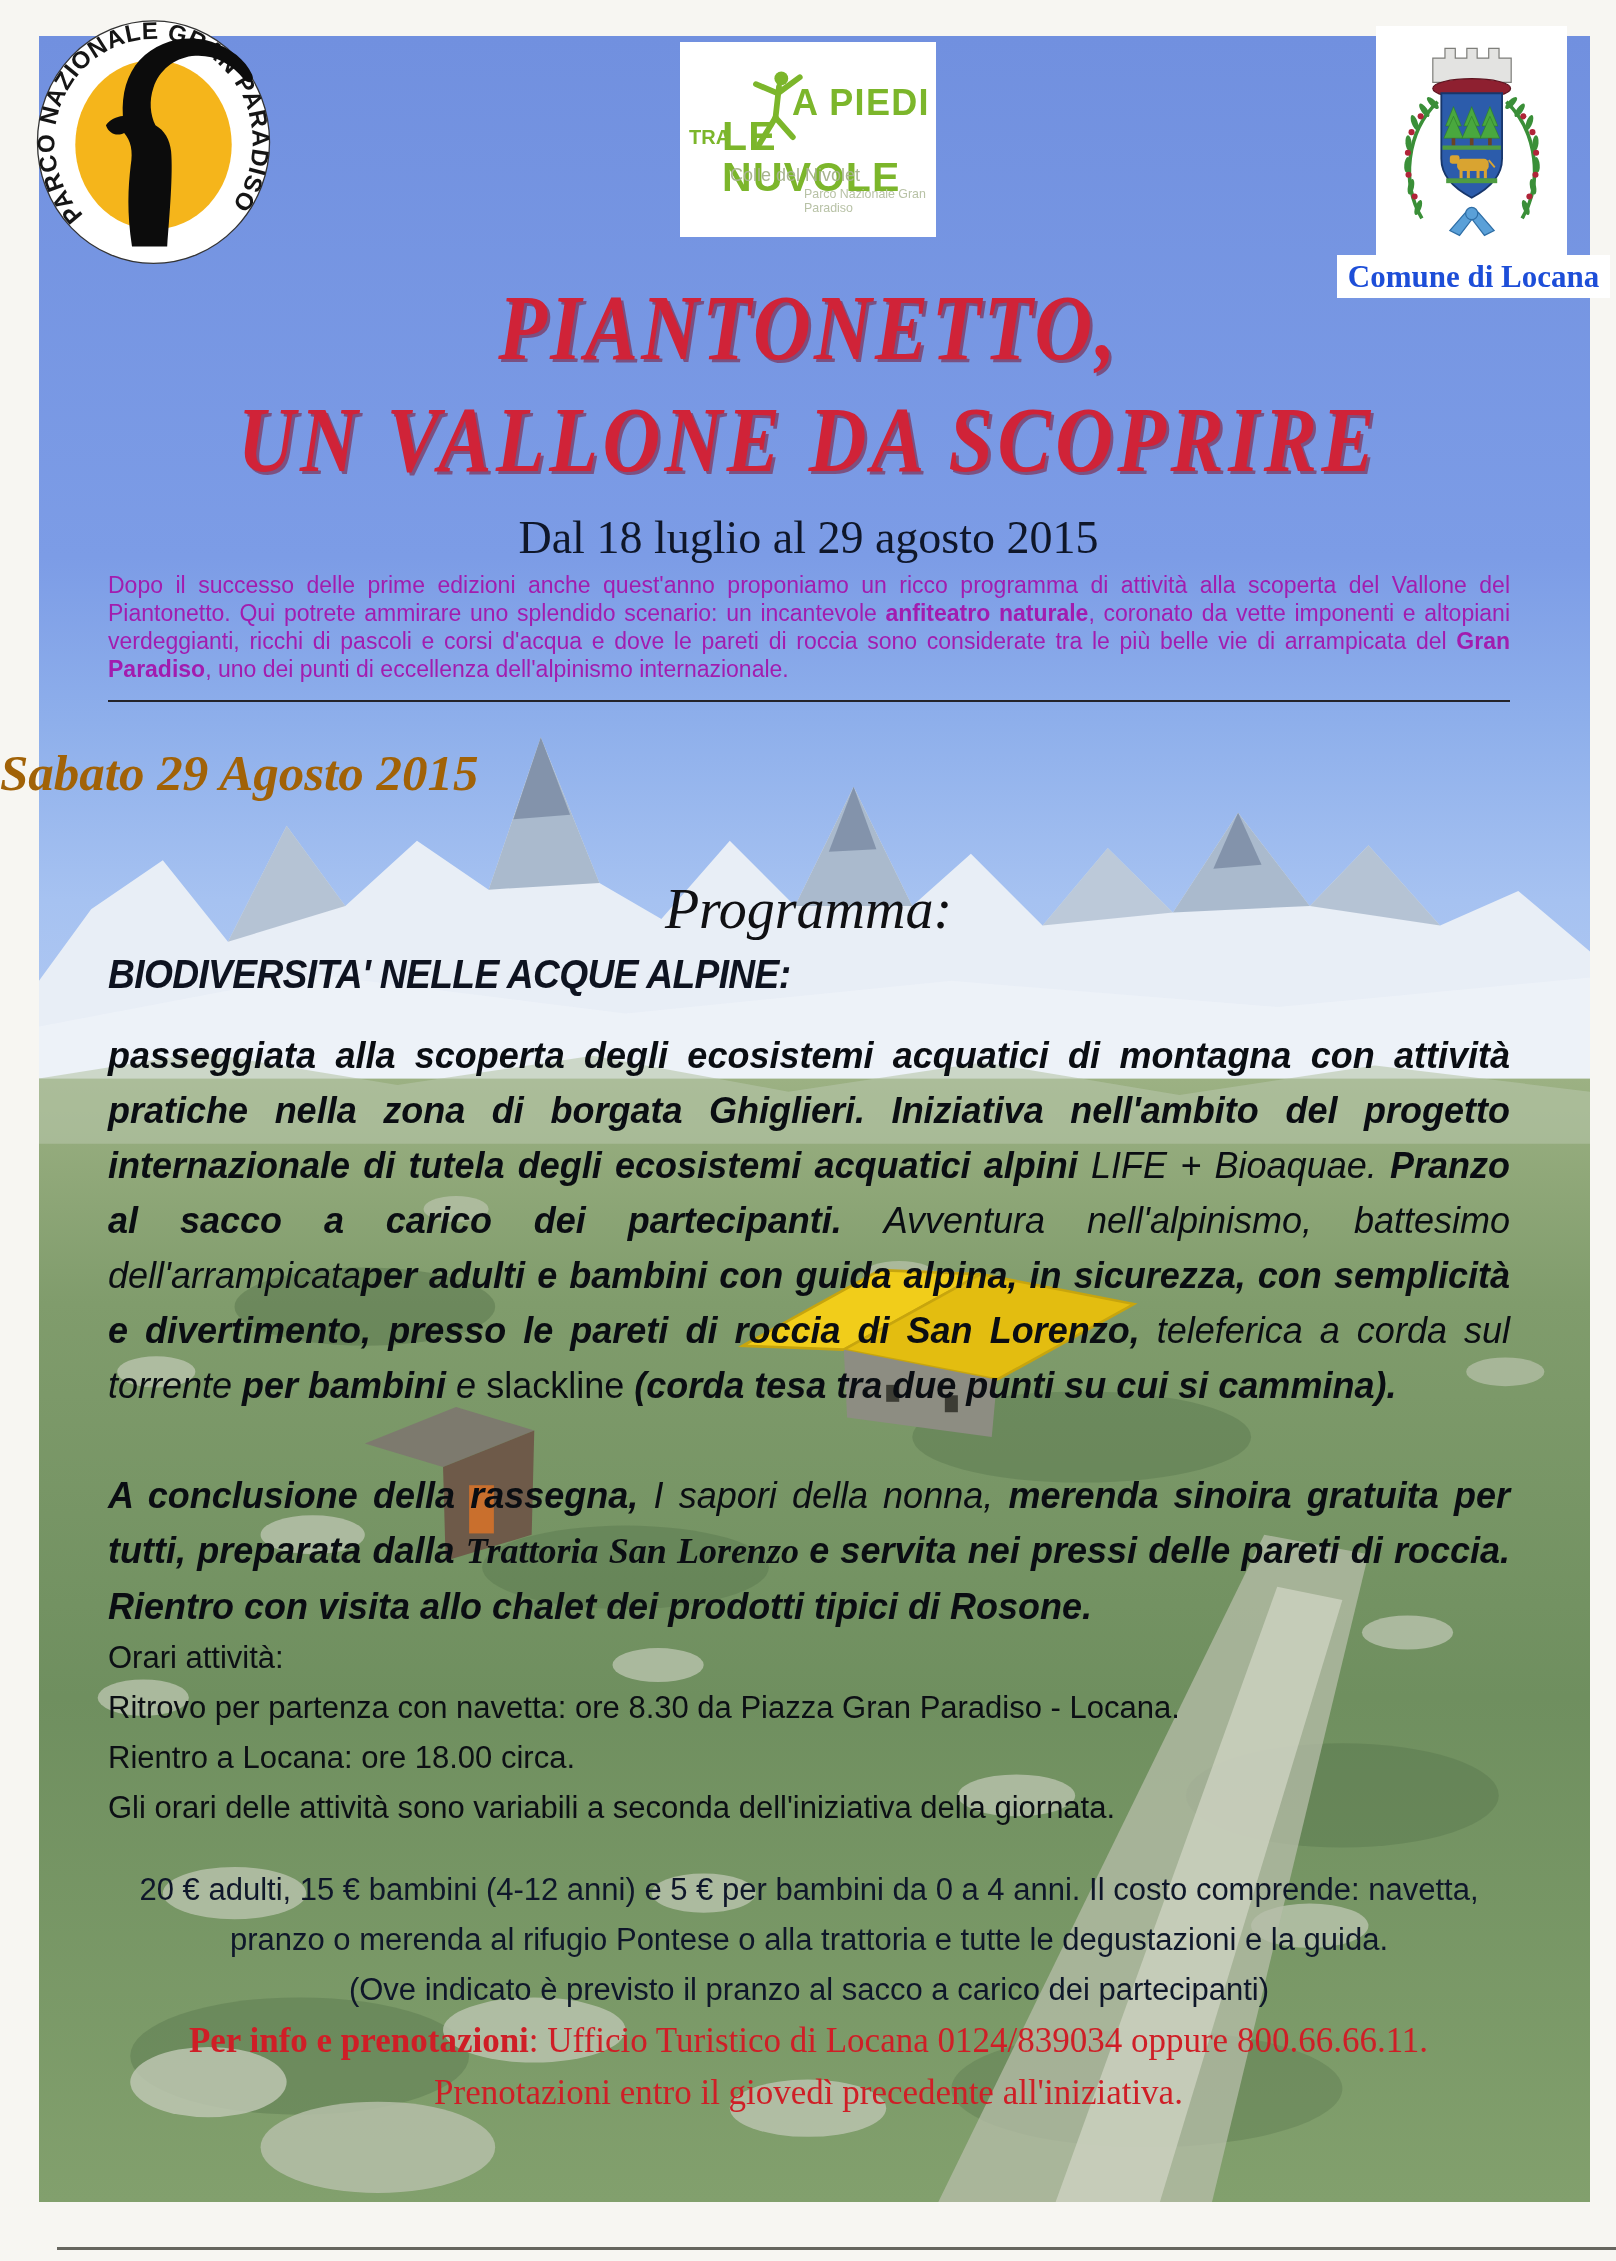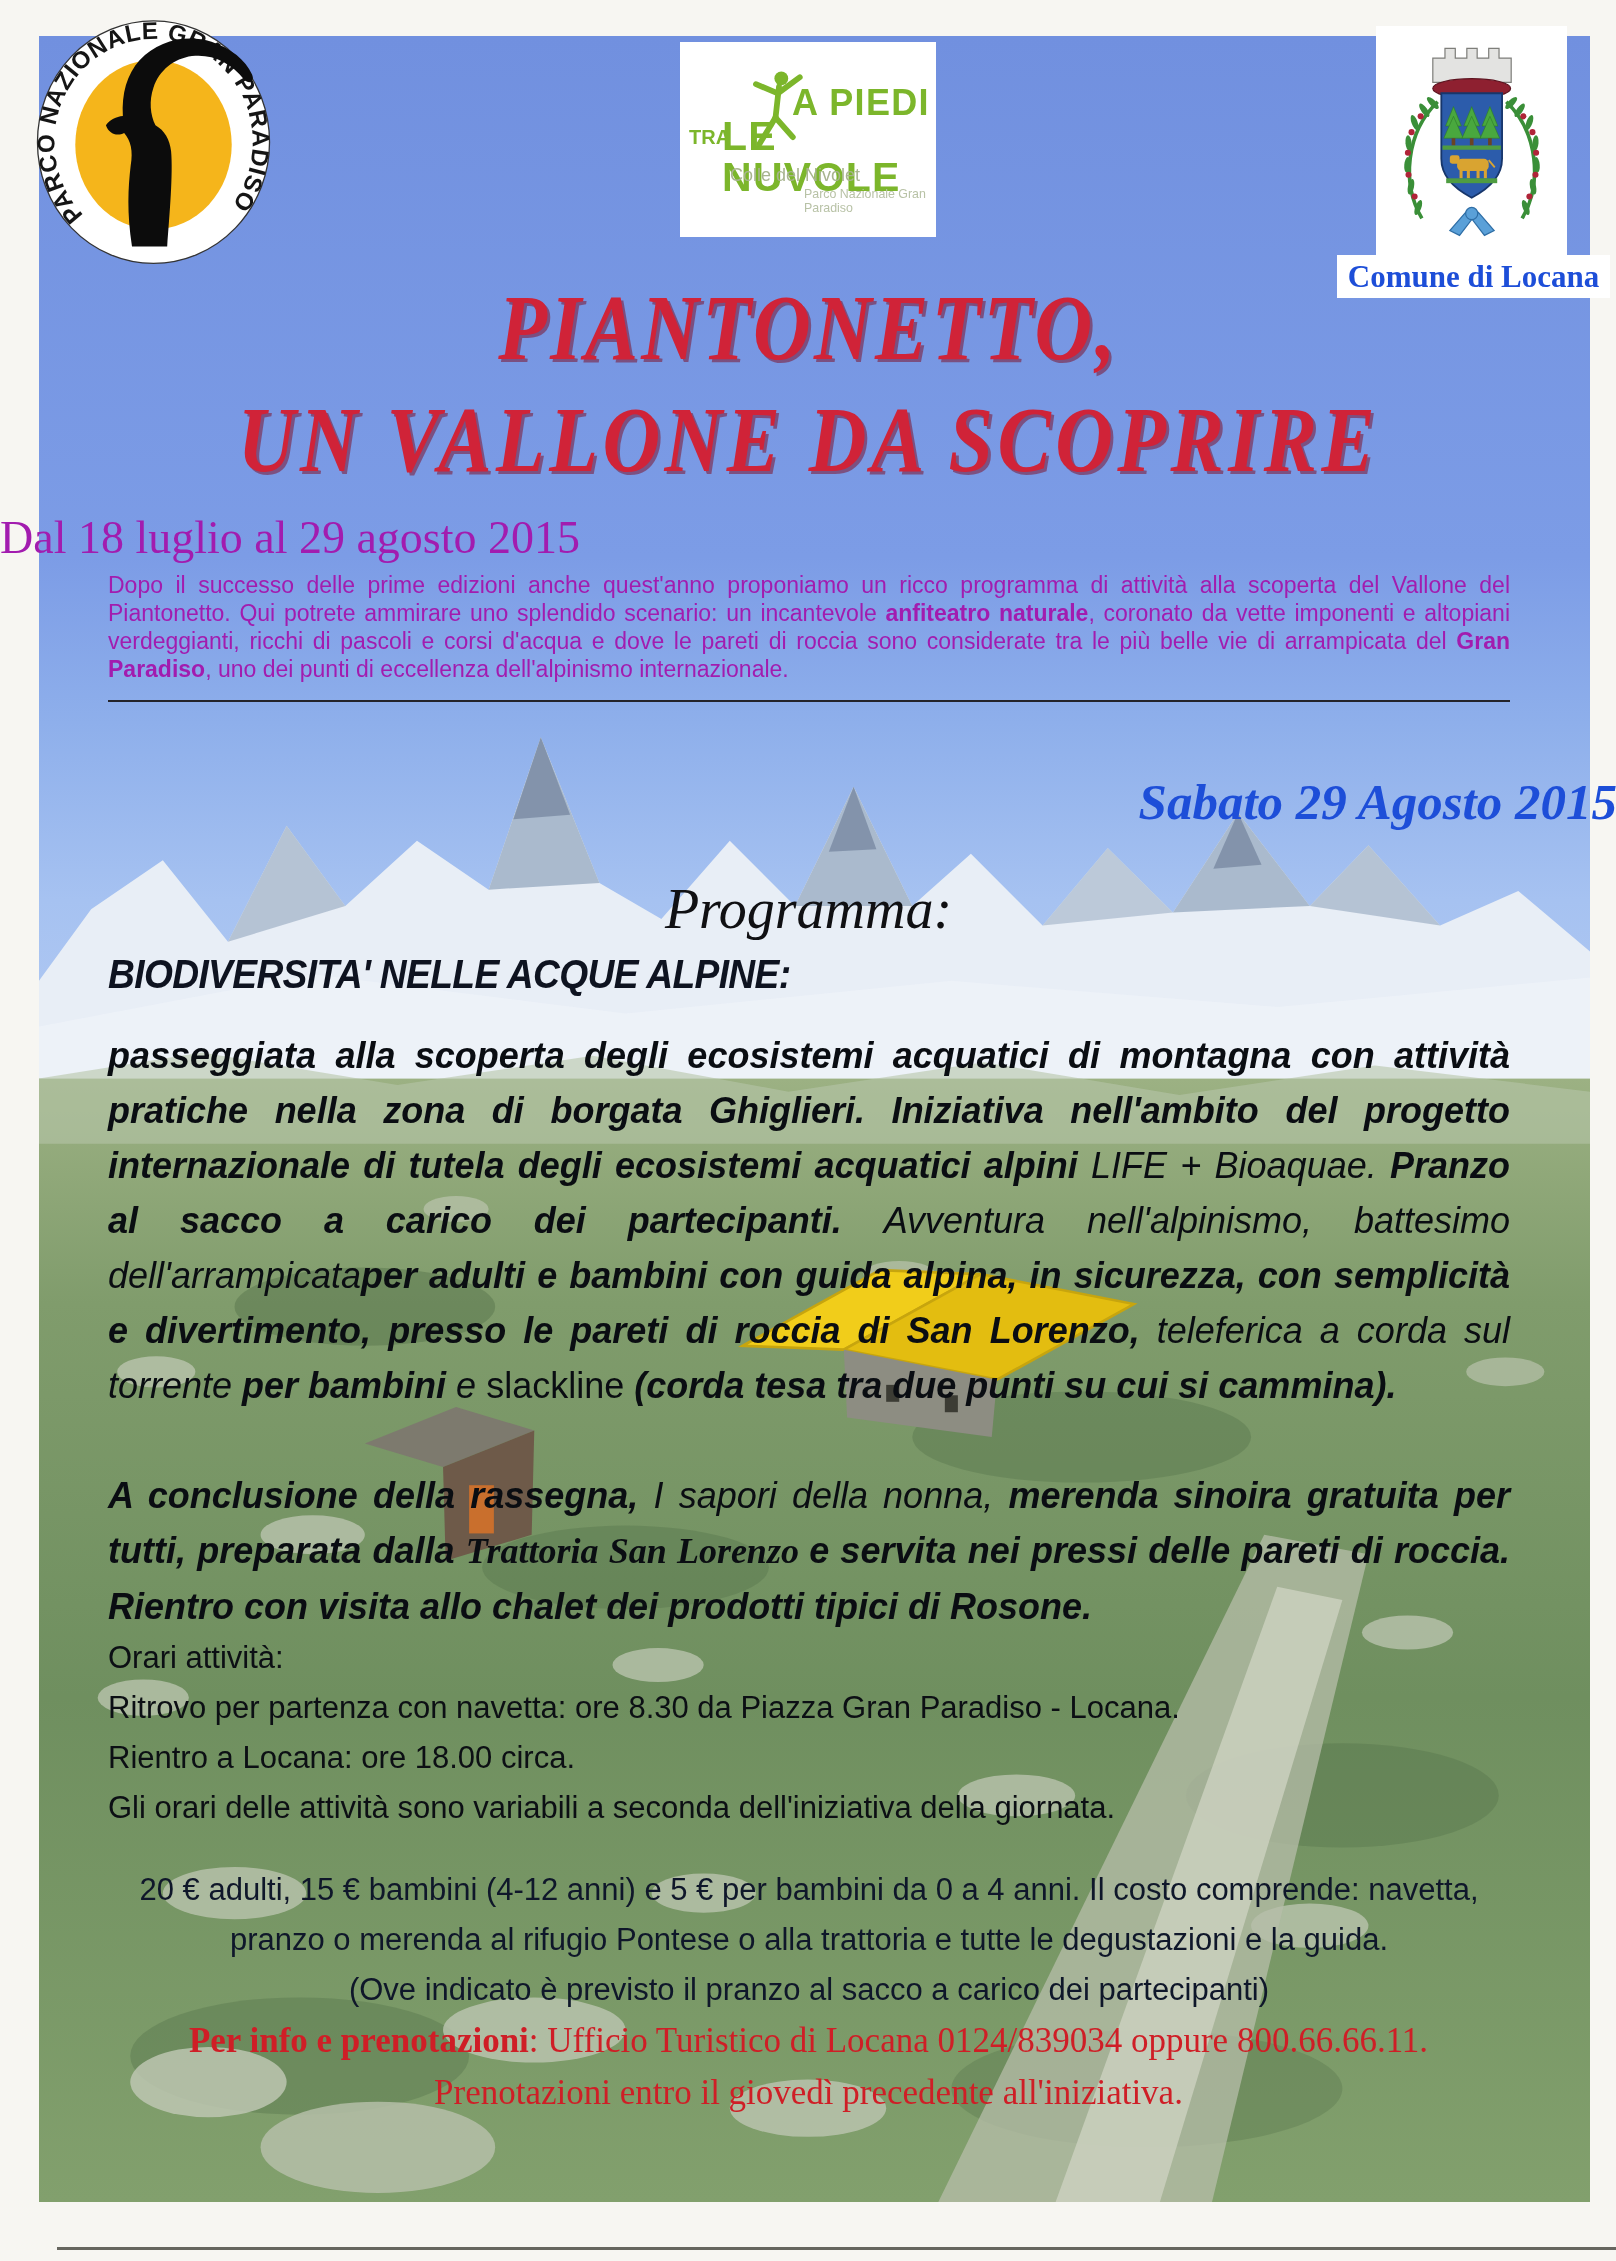--- a/index.html
+++ b/index.html
@@ -22,31 +22,31 @@
   #crest-box{left:1376px;top:26px;width:191px;height:229px;display:flex;align-items:flex-start;justify-content:center;}
   #comune-box{left:1337px;top:255px;width:273px;height:43px;display:flex;align-items:center;justify-content:center;}
   #comune-box span{font-family:"Liberation Serif",serif;font-weight:bold;font-size:31px;color:#1d4ed8;}
 
   
   .title-line{left:0;width:100%;text-align:center;font-family:"Liberation Serif",serif;
       font-style:italic;font-weight:bold;color:#d02338;line-height:1;
       text-shadow:3.3px 3.3px 0 rgba(125,8,30,.5);}
   #title1{top:280px;font-size:94px;letter-spacing:3.9px;transform:scaleX(.85);}
   #title2{top:392px;font-size:94px;letter-spacing:5.2px;transform:scaleX(.85);}
-  #date-range{top:515px;left:0;width:100%;font-family:"Liberation Serif",serif;
-      font-size:46px;color:#a21caf;line-height:1;}
+  #date-range{top:515px;left:0;width:100%;text-align:center;font-family:"Liberation Serif",serif;
+      font-size:46px;color:#0f172a;line-height:1;}
 
   
   #intro{top:571px;left:108px;width:1402px;font-size:23px;line-height:28px;color:#a21caf;text-align:justify;}
   #intro .b{font-weight:bold;}
   #rule{top:700px;left:108px;width:1402px;height:0;border-top:2.6px solid #24242b;}
 
   
-  #sabato{top:777px;left:0;width:100%;text-align:right;font-family:"Liberation Serif",serif;
-      font-weight:bold;font-style:italic;font-size:51px;color:#1d4ed8;line-height:1;}
+  #sabato{top:748px;left:0;width:100%;text-align:left;font-family:"Liberation Serif",serif;
+      font-weight:bold;font-style:italic;font-size:51px;color:#a16207;line-height:1;}
   #programma{top:881px;left:0;width:100%;text-align:center;font-family:"Liberation Serif",serif;
       font-style:italic;font-size:56px;color:#101013;line-height:1;}
   #bio-heading{top:954px;left:108px;font-size:40px;font-weight:bold;font-style:italic;
       letter-spacing:-0.7px;color:#0e1320;transform:scaleX(.93);transform-origin:left top;line-height:1;}
 
   
   .bigpara{left:108px;width:1402px;font-size:36px;line-height:55px;font-style:italic;
       color:#0a0d12;text-align:justify;}
   .bigpara .b{font-weight:bold;}
   .bigpara .up{font-style:normal;}

